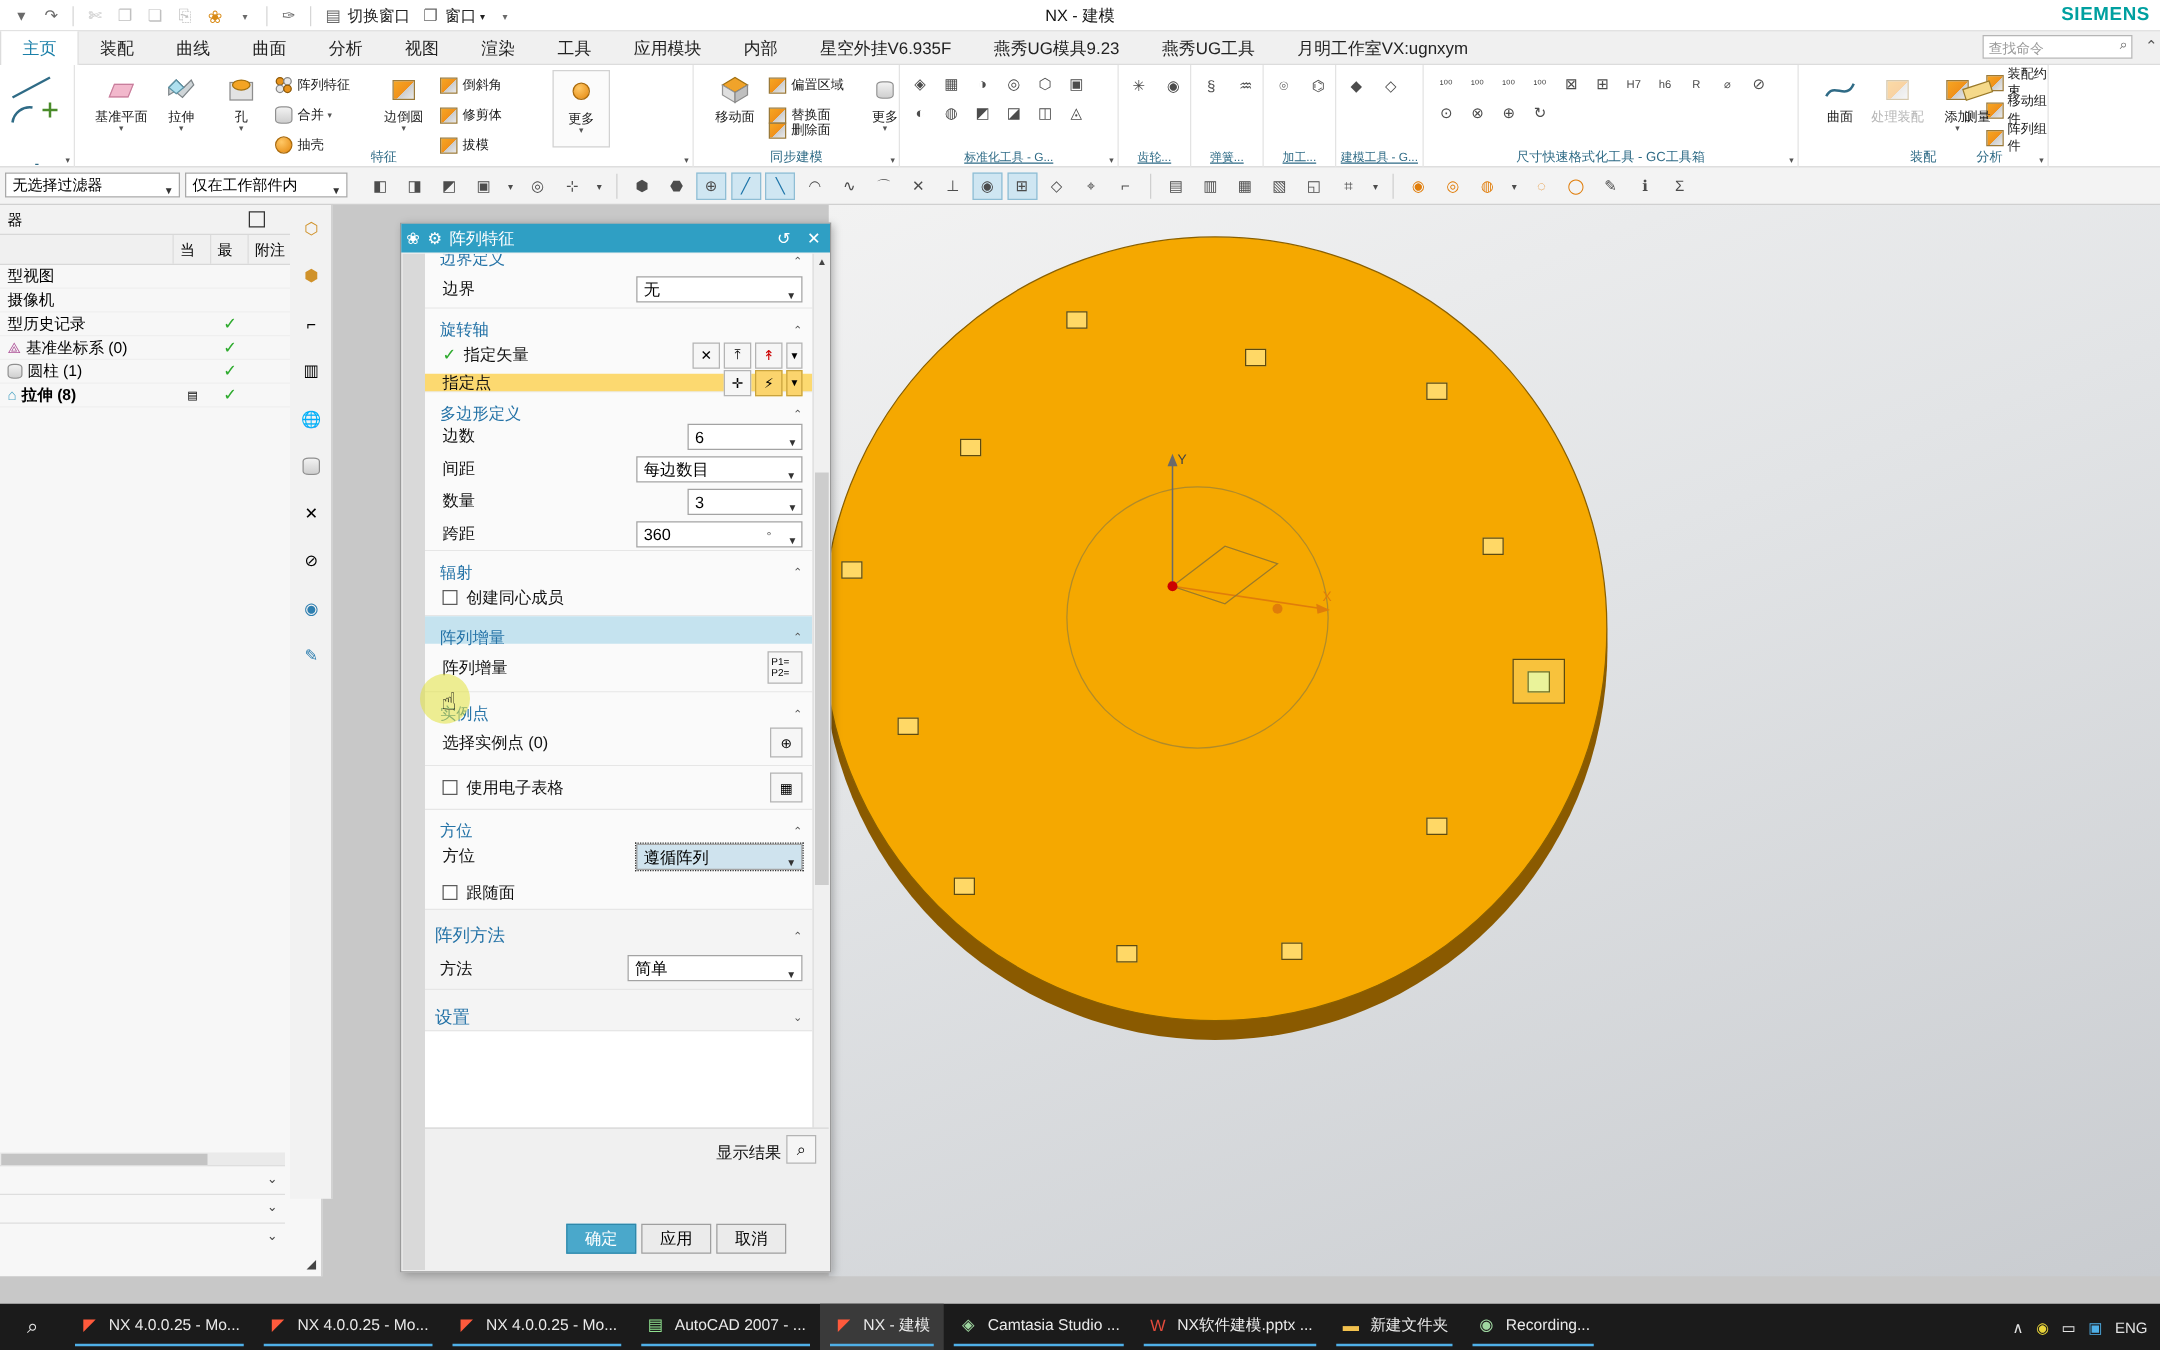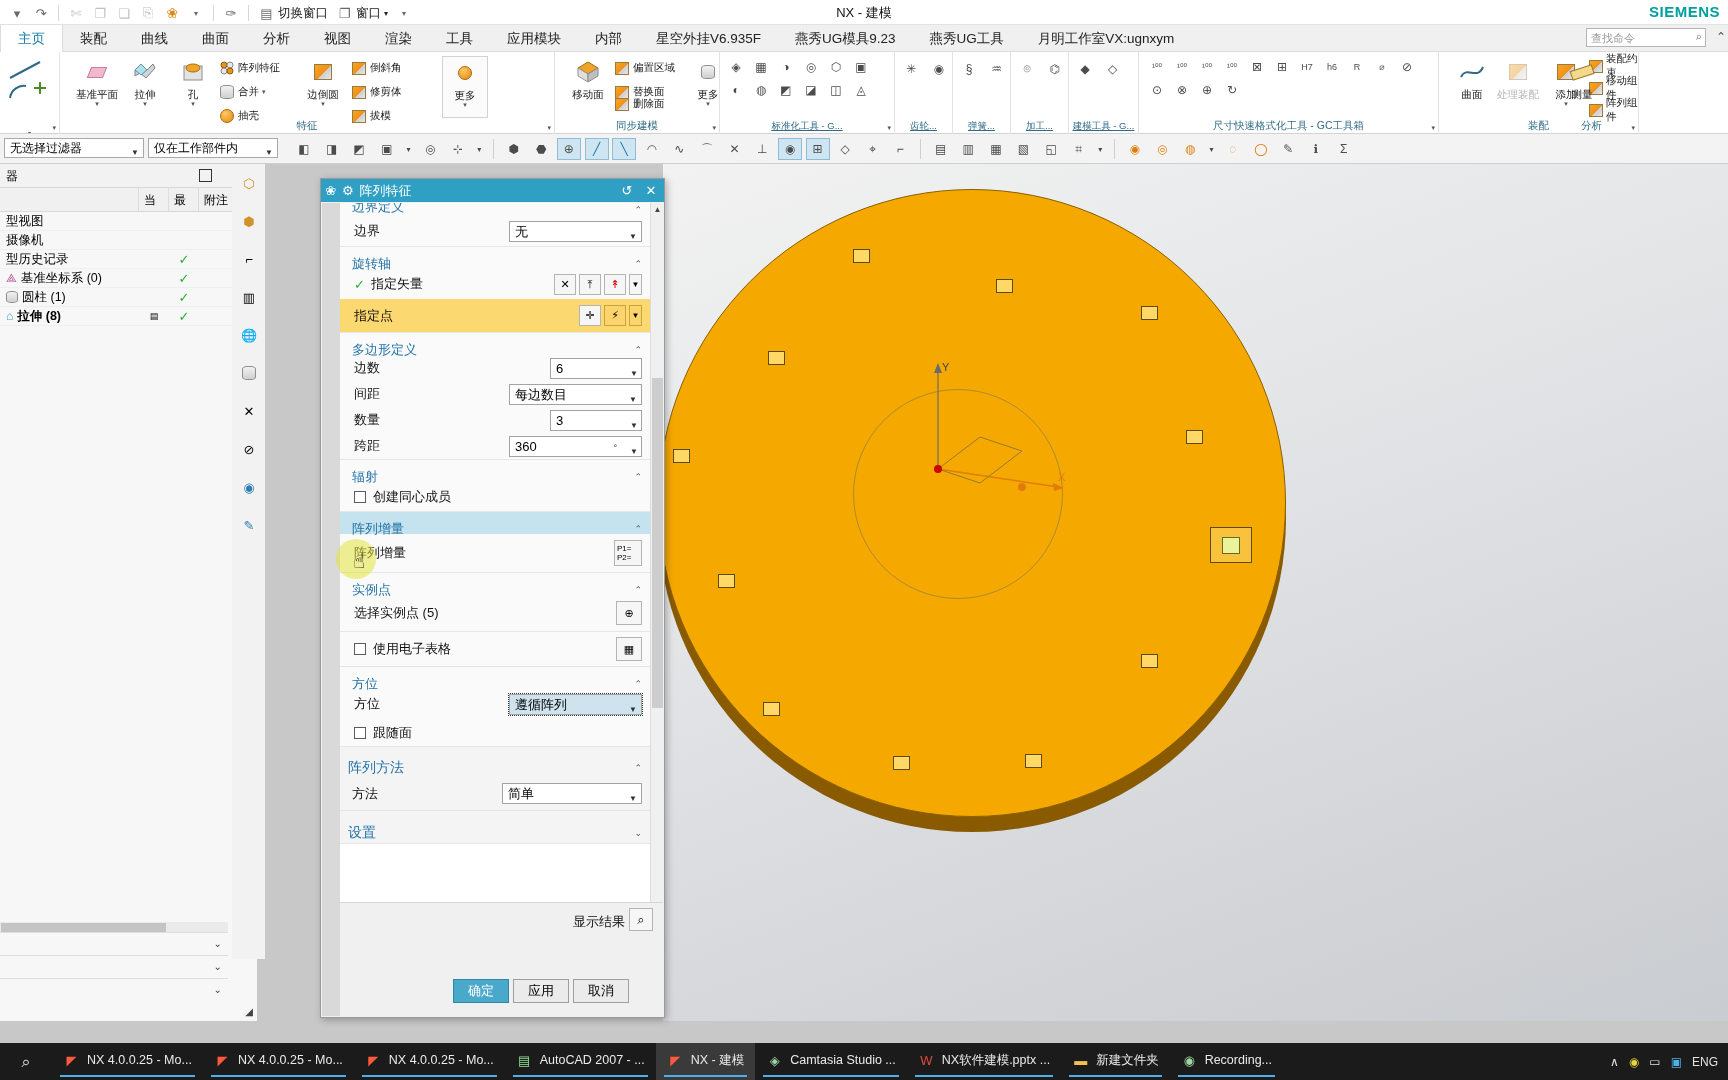--- a/index.html
+++ b/index.html
@@ -674,21 +674,21 @@
           <span class="cv">⌃</span>
         </div>
         <div class="row" style="height:30px;">
           <span style="color:#2eab2e;font-weight:bold;margin-right:6px;">✓</span>
           <span class="lbl">指定矢量</span>
           <span class="btnico">✕</span>
           <span class="btnico">⤒</span>
           <span class="btnico" style="color:#c00;">↟</span>
           <span class="btnico" style="width:13px;font-size:8px;">▼</span>
         </div>
-        <div class="row amberrow" style="height:33px;">
+        <div class="row amberrow" style="height:14px;">
           <span class="lbl">指定点</span>
           <span class="btnico">✛</span>
           <span class="btnico amber">⚡</span>
           <span class="btnico amber" style="width:13px;font-size:8px;">▼</span>
         </div>
       </div>
 
       <div class="sec">
         <div class="sec-hd">
           <span>多边形定义</span>
@@ -749,21 +749,21 @@
           </span>
         </div>
       </div>
 
       <div class="sec">
         <div class="sec-hd">
           <span>实例点</span>
           <span class="cv">⌃</span>
         </div>
         <div class="row" style="height:36px;">
-          <span class="lbl">选择实例点 (5)</span>
+          <span class="lbl">选择实例点 (0)</span>
           <span class="btnico" style="width:26px;height:24px;">⊕</span>
         </div>
       </div>
 
       <div class="sec">
         <div class="row" style="height:34px;">
           <span class="cb"></span>
           <span class="lbl">使用电子表格</span>
           <span class="btnico" style="width:26px;height:24px;">▦</span>
         </div>

